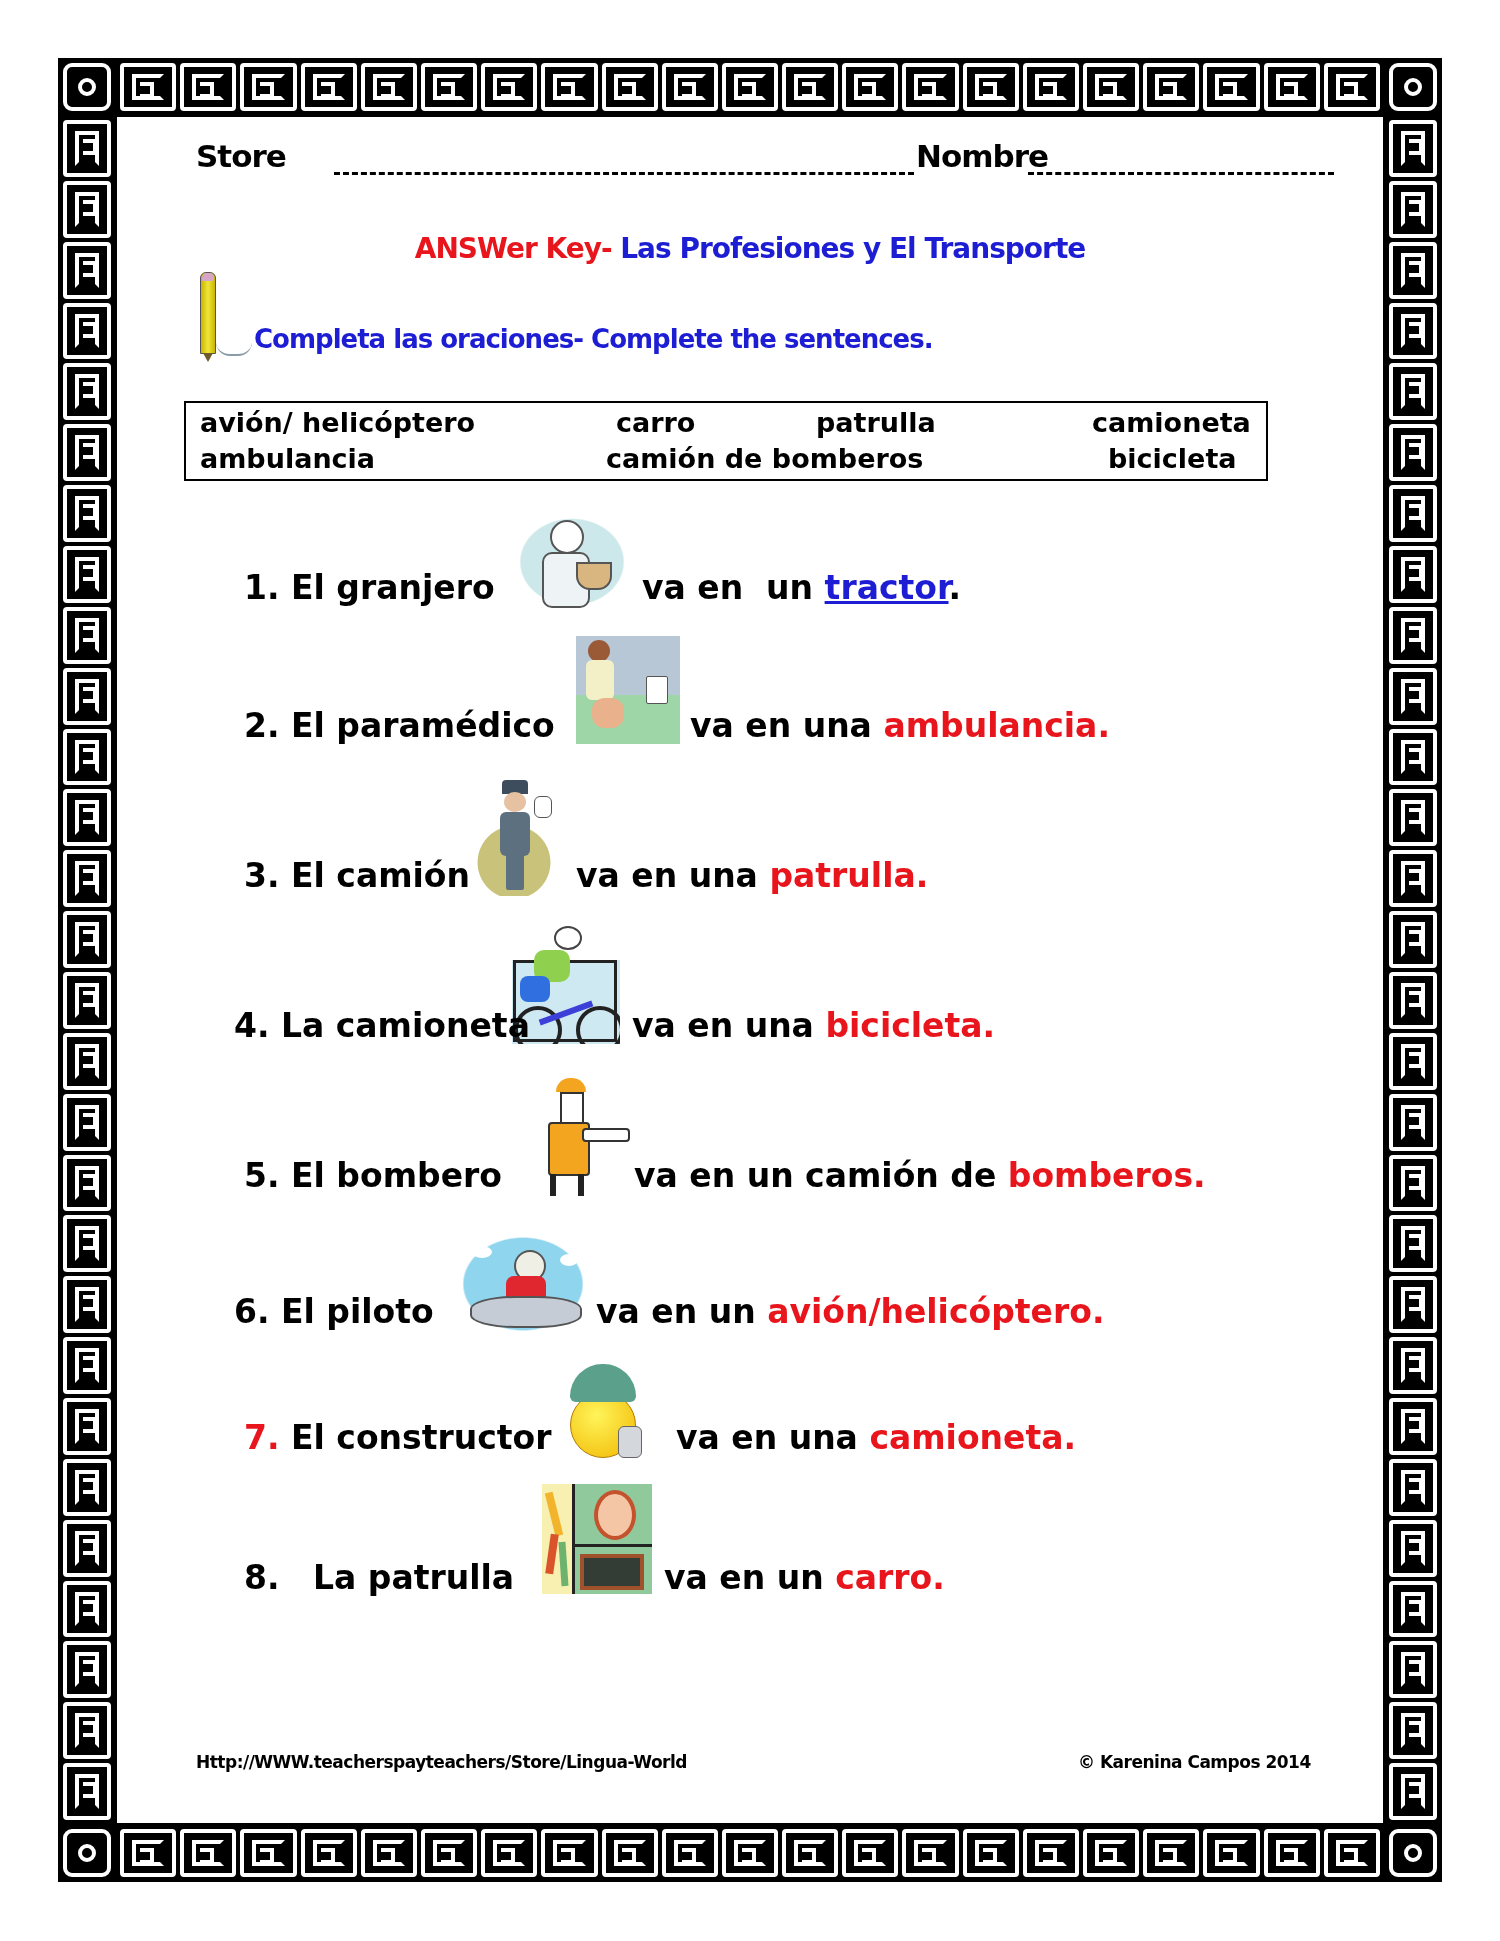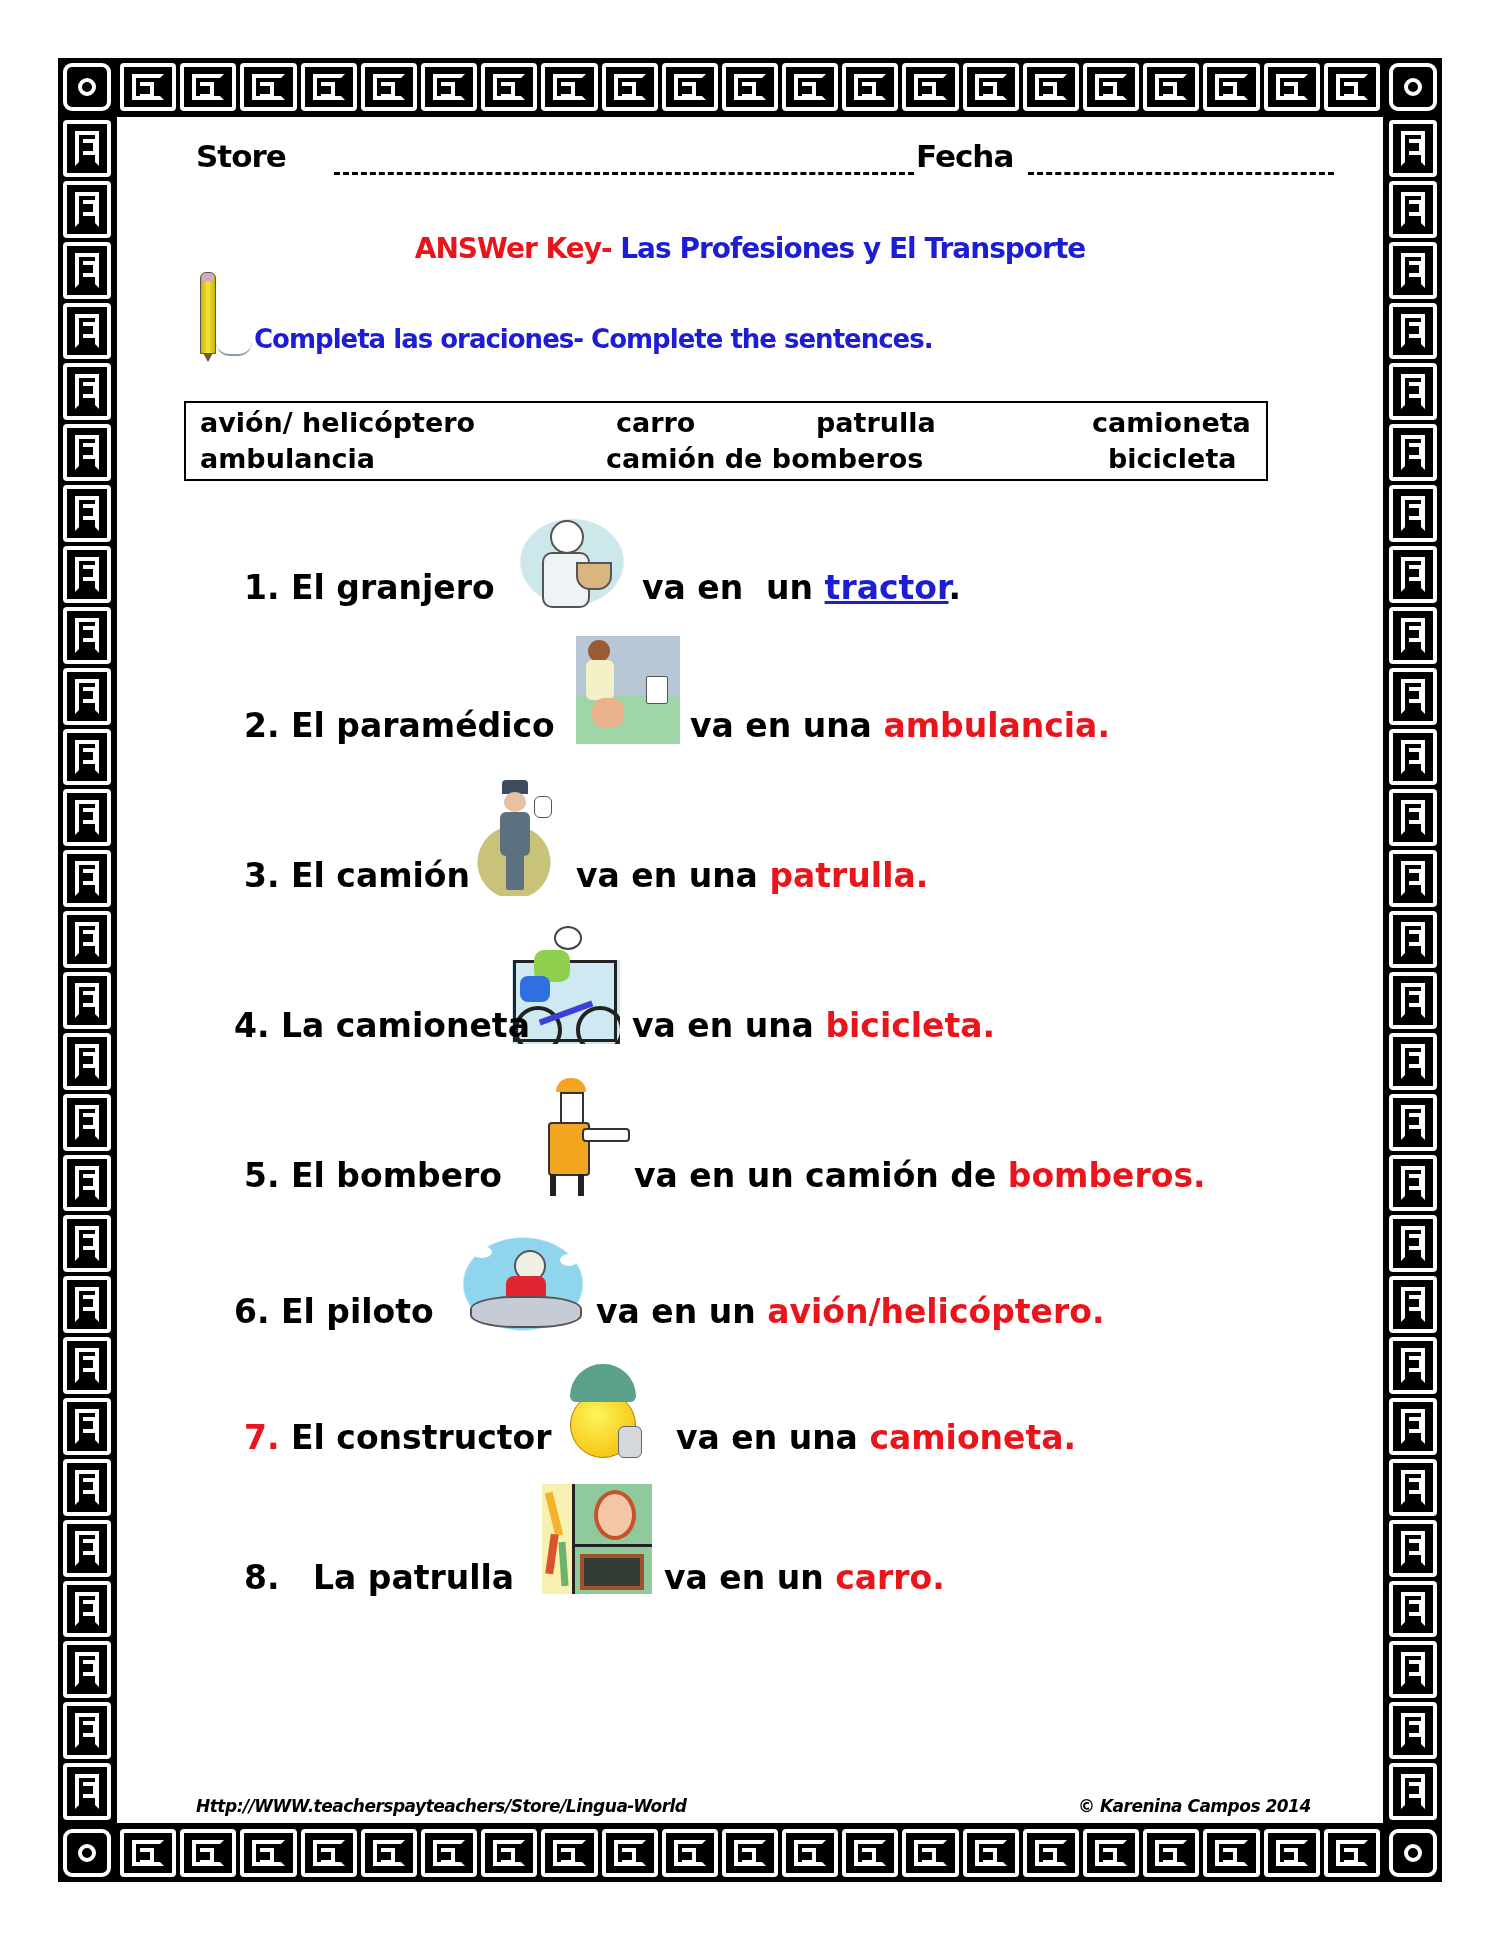--- a/index.html
+++ b/index.html
@@ -75,22 +75,22 @@
   .clip-farmer { background: radial-gradient(ellipse at 50% 50%, #cde8ea 60%, transparent 62%); }
   .clip-paramedic { background: linear-gradient(180deg,#b7c7d6 0%,#b7c7d6 55%,#9fd6a7 55%,#9fd6a7 100%); border-radius: 0; }
   .clip-police { background: radial-gradient(circle at 50% 72%, #c9c27a 36%, transparent 37%); }
   .clip-cyclist { background: linear-gradient(180deg, transparent 0 30%, #cfe9f3 30%); border-radius: 0; }
   .clip-firefighter { }
   .clip-pilot { background: radial-gradient(ellipse at 50% 50%, #8fd5ee 62%, transparent 64%); }
   .clip-builder { }
   .clip-teacher { background: linear-gradient(90deg,#f7f0b0 0 28%, #8fc99c 28%); border-radius: 0; }
   .fig { position: absolute; border-radius: 50%; }
 
-  .footer { position: absolute; top: 1796px; font-family: "DejaVu Sans", sans-serif; font-weight: bold;
-            font-size: 17px; letter-spacing: -0.5px; white-space: nowrap; font-style: italic; }
+  .footer { position: absolute; top: 1752px; font-family: "DejaVu Sans", sans-serif; font-weight: bold;
+            font-size: 17px; letter-spacing: -0.5px; white-space: nowrap; }
 </style>
 </head>
 <body>
 
 <div class="frame">
   <div class="corner tl"></div>
   <div class="corner tr"></div>
   <div class="corner bl"></div>
   <div class="corner br"></div>
   <div class="strip top">
@@ -198,21 +198,21 @@
       <div class="key"></div>
       <div class="key"></div>
       <div class="key"></div>
   </div>
   <div class="frame-inner"></div>
 </div>
 
 <div class="name-row">
   <span class="label-hand" style="left:0">Store</span>
   <div class="blank" style="left:138px;width:580px"></div>
-  <span class="label-hand" style="left:720px">Fecha</span>
+  <span class="label-hand" style="left:720px">Nombre</span>
   <div class="blank" style="left:832px;width:306px"></div>
 </div>
 
 <div class="title">
   <span class="red">ANSWer Key-</span>
   <span class="blue">Las Profesiones y El Transporte</span>
 </div>
 
 <div class="instr">
   <div class="pencil"></div>

